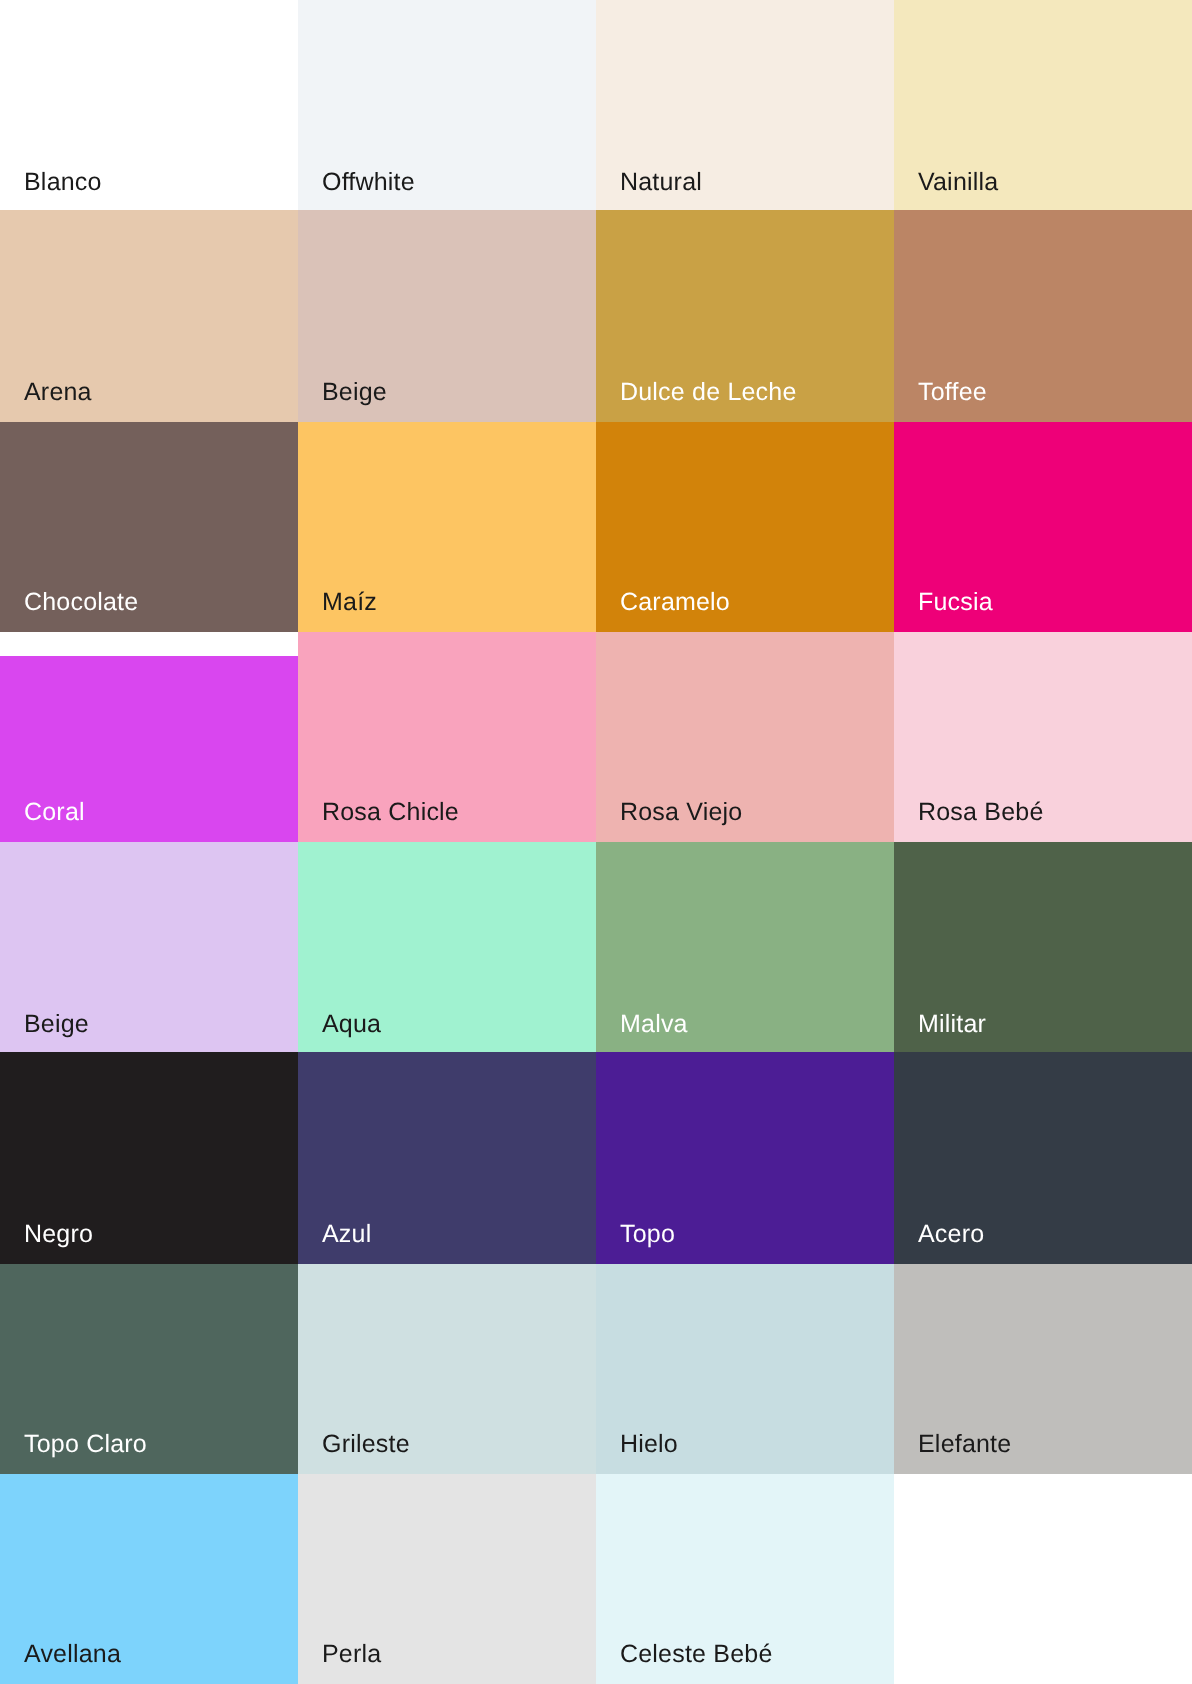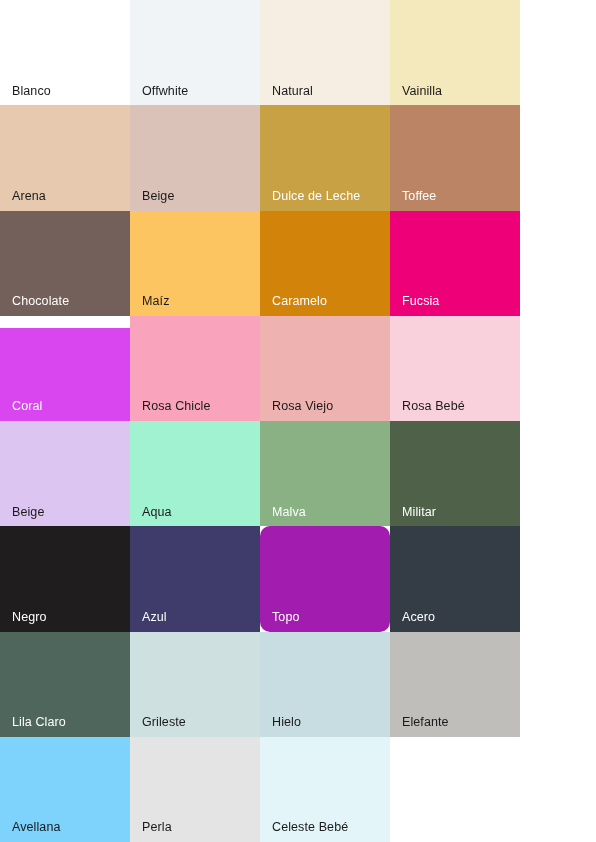--- a/index.html
+++ b/index.html
@@ -11,21 +11,21 @@
   body {
     width: 596px;
     height: 842px;
     font-family: "Liberation Sans", sans-serif;
     overflow: hidden;
   }
   #palette-grid {
     display: grid;
     grid-template-columns: repeat(4, 1fr);
     grid-template-rows: repeat(8, 1fr);
-    width: 520px;
+    width: 596px;
     height: 842px;
   }
   .swatch {
     position: relative;
     box-sizing: border-box;
     overflow: hidden;
   }
   .swatch-label {
     position: absolute;
     left: 12px;
@@ -101,28 +101,28 @@
     </div>
     <div class="swatch light-text" style="background-color: rgb(79, 98, 73);">
       <span class="swatch-label">Militar</span>
     </div>
     <div class="swatch light-text" style="background-color: rgb(32, 29, 30);">
       <span class="swatch-label">Negro</span>
     </div>
     <div class="swatch light-text" style="background-color: rgb(63, 60, 107);">
       <span class="swatch-label">Azul</span>
     </div>
-    <div class="swatch light-text" style="background-color: #a21caf; border-radius: 10px;">
+    <div class="swatch light-text" style="background-color: #4c1d95;">
       <span class="swatch-label">Topo</span>
     </div>
     <div class="swatch light-text" style="background-color: rgb(52, 60, 70);">
       <span class="swatch-label">Acero</span>
     </div>
     <div class="swatch light-text" style="background-color: rgb(79, 102, 93);">
-      <span class="swatch-label">Lila Claro</span>
+      <span class="swatch-label">Topo Claro</span>
     </div>
     <div class="swatch dark-text" style="background-color: rgb(207, 224, 225); text-align: center;">
       <span class="swatch-label">Grileste</span>
     </div>
     <div class="swatch dark-text" style="background-color: rgb(199, 221, 225);">
       <span class="swatch-label">Hielo</span>
     </div>
     <div class="swatch dark-text" style="background-color: rgb(191, 190, 187);">
       <span class="swatch-label">Elefante</span>
     </div>

